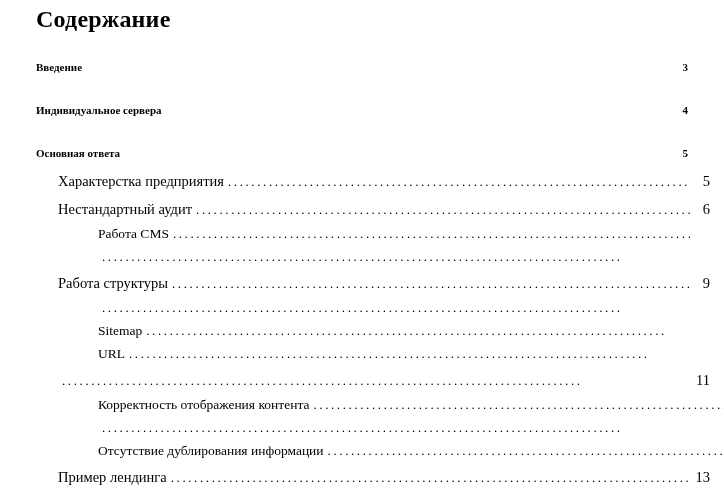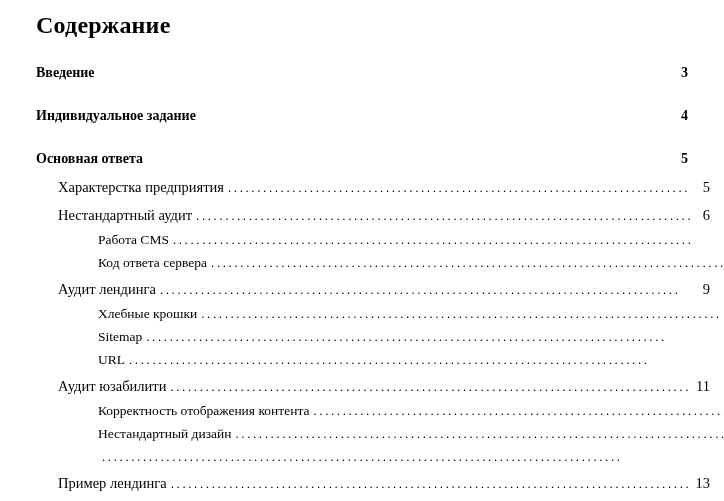--- a/index.html
+++ b/index.html
@@ -18,21 +18,21 @@
     position: relative;
     width: 724px;
     height: 501px;
     box-sizing: border-box;
     padding: 0 36px 0 36px;
   }
   .toc-title {
     font-size: 24px;
     font-weight: bold;
     letter-spacing: 0.2px;
-    margin: 6px 0 0 0;
+    margin: 0 0 0 0;
     padding-top: 4px;
     line-height: 30px;
   }
   .toc-list {
     margin: 0;
     padding: 0;
     list-style: none;
   }
   .toc-entry {
     display: flex;
@@ -57,21 +57,21 @@
     flex: 1 1 auto;
   }
   .page-num {
     flex: 0 0 auto;
     text-align: right;
     min-width: 16px;
   }
 
   
   .lvl0 {
-    font-size: 14px;
+    font-size: 11px;
     font-weight: bold;
     padding-left: 0px;
     margin-top: 23px;
     line-height: 20px;
     justify-content: space-between;
   }
   .lvl0 .page-num { font-weight: bold; }
 
   
   .lvl1 {
@@ -98,21 +98,21 @@
 
   <div class="toc-title">Содержание</div>
 
   <ul class="toc-list">
       <li class="toc-entry lvl0">
         <span class="entry-label">Введение</span>
         <span class="spacer"></span>
         <span class="page-num">3</span>
       </li>
       <li class="toc-entry lvl0">
-        <span class="entry-label">Индивидуальное задание</span>
+        <span class="entry-label">Индивидуальное сервера</span>
         <span class="spacer"></span>
         <span class="page-num">4</span>
       </li>
       <li class="toc-entry lvl0">
         <span class="entry-label">Основная ответа</span>
         <span class="spacer"></span>
         <span class="page-num">5</span>
       </li>
       <li class="toc-entry lvl1">
         <span class="entry-label">Характерстка предприятия</span>
@@ -122,54 +122,51 @@
       <li class="toc-entry lvl1">
         <span class="entry-label">Нестандартный аудит</span>
         <span class="dots">.........................................................................................</span>
         <span class="page-num">6</span>
       </li>
       <li class="toc-entry lvl2">
         <span class="entry-label">Работа CMS</span>
         <span class="dots">.........................................................................................</span>
       </li>
       <li class="toc-entry lvl2">
-        <span class="entry-label">Код ответа сервера</span>
         <span class="dots">.........................................................................................</span>
       </li>
       <li class="toc-entry lvl1">
-        <span class="entry-label">Аудит лендинга</span>
+        <span class="entry-label">Работа структуры</span>
         <span class="dots">.........................................................................................</span>
         <span class="page-num">9</span>
       </li>
       <li class="toc-entry lvl2">
-        <span class="entry-label">Хлебные крошки</span>
         <span class="dots">.........................................................................................</span>
       </li>
       <li class="toc-entry lvl2">
         <span class="entry-label">Sitemap</span>
         <span class="dots">.........................................................................................</span>
       </li>
       <li class="toc-entry lvl2">
         <span class="entry-label">URL</span>
         <span class="dots">.........................................................................................</span>
       </li>
       <li class="toc-entry lvl1">
-        <span class="entry-label">Аудит юзабилити</span>
         <span class="dots">.........................................................................................</span>
         <span class="page-num">11</span>
       </li>
       <li class="toc-entry lvl2">
         <span class="entry-label">Корректность отображения контента</span>
         <span class="dots">.........................................................................................</span>
       </li>
       <li class="toc-entry lvl2">
-        <span class="entry-label">Нестандартный дизайн</span>
         <span class="dots">.........................................................................................</span>
       </li>
       <li class="toc-entry lvl2">
+        <span class="entry-label">Отсутствие дублирования информации</span>
         <span class="dots">.........................................................................................</span>
       </li>
       <li class="toc-entry lvl1">
         <span class="entry-label">Пример лендинга</span>
         <span class="dots">.........................................................................................</span>
         <span class="page-num">13</span>
       </li>
     </ul>
 
 </div>

